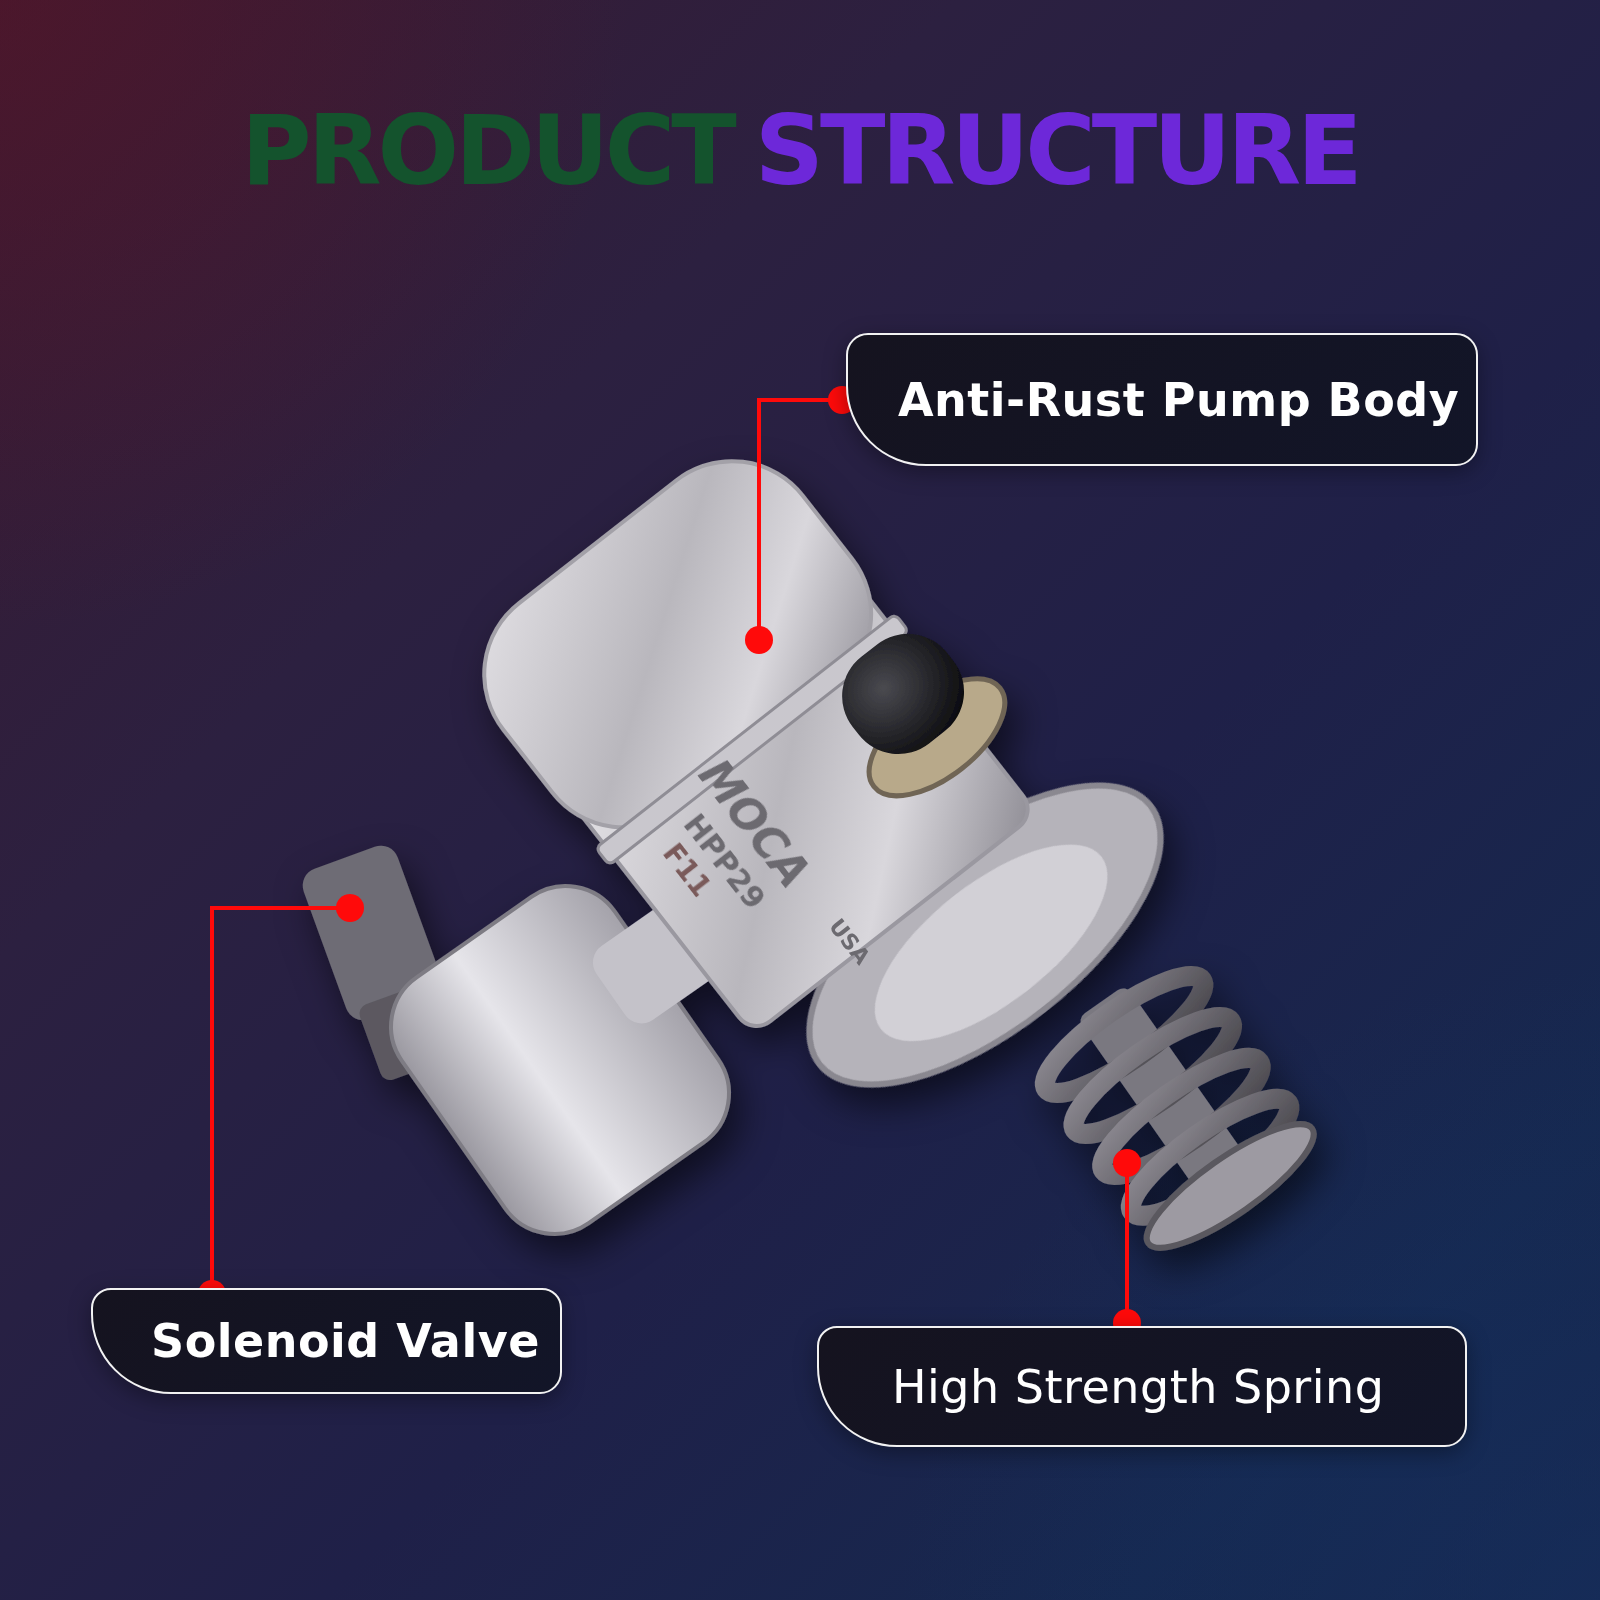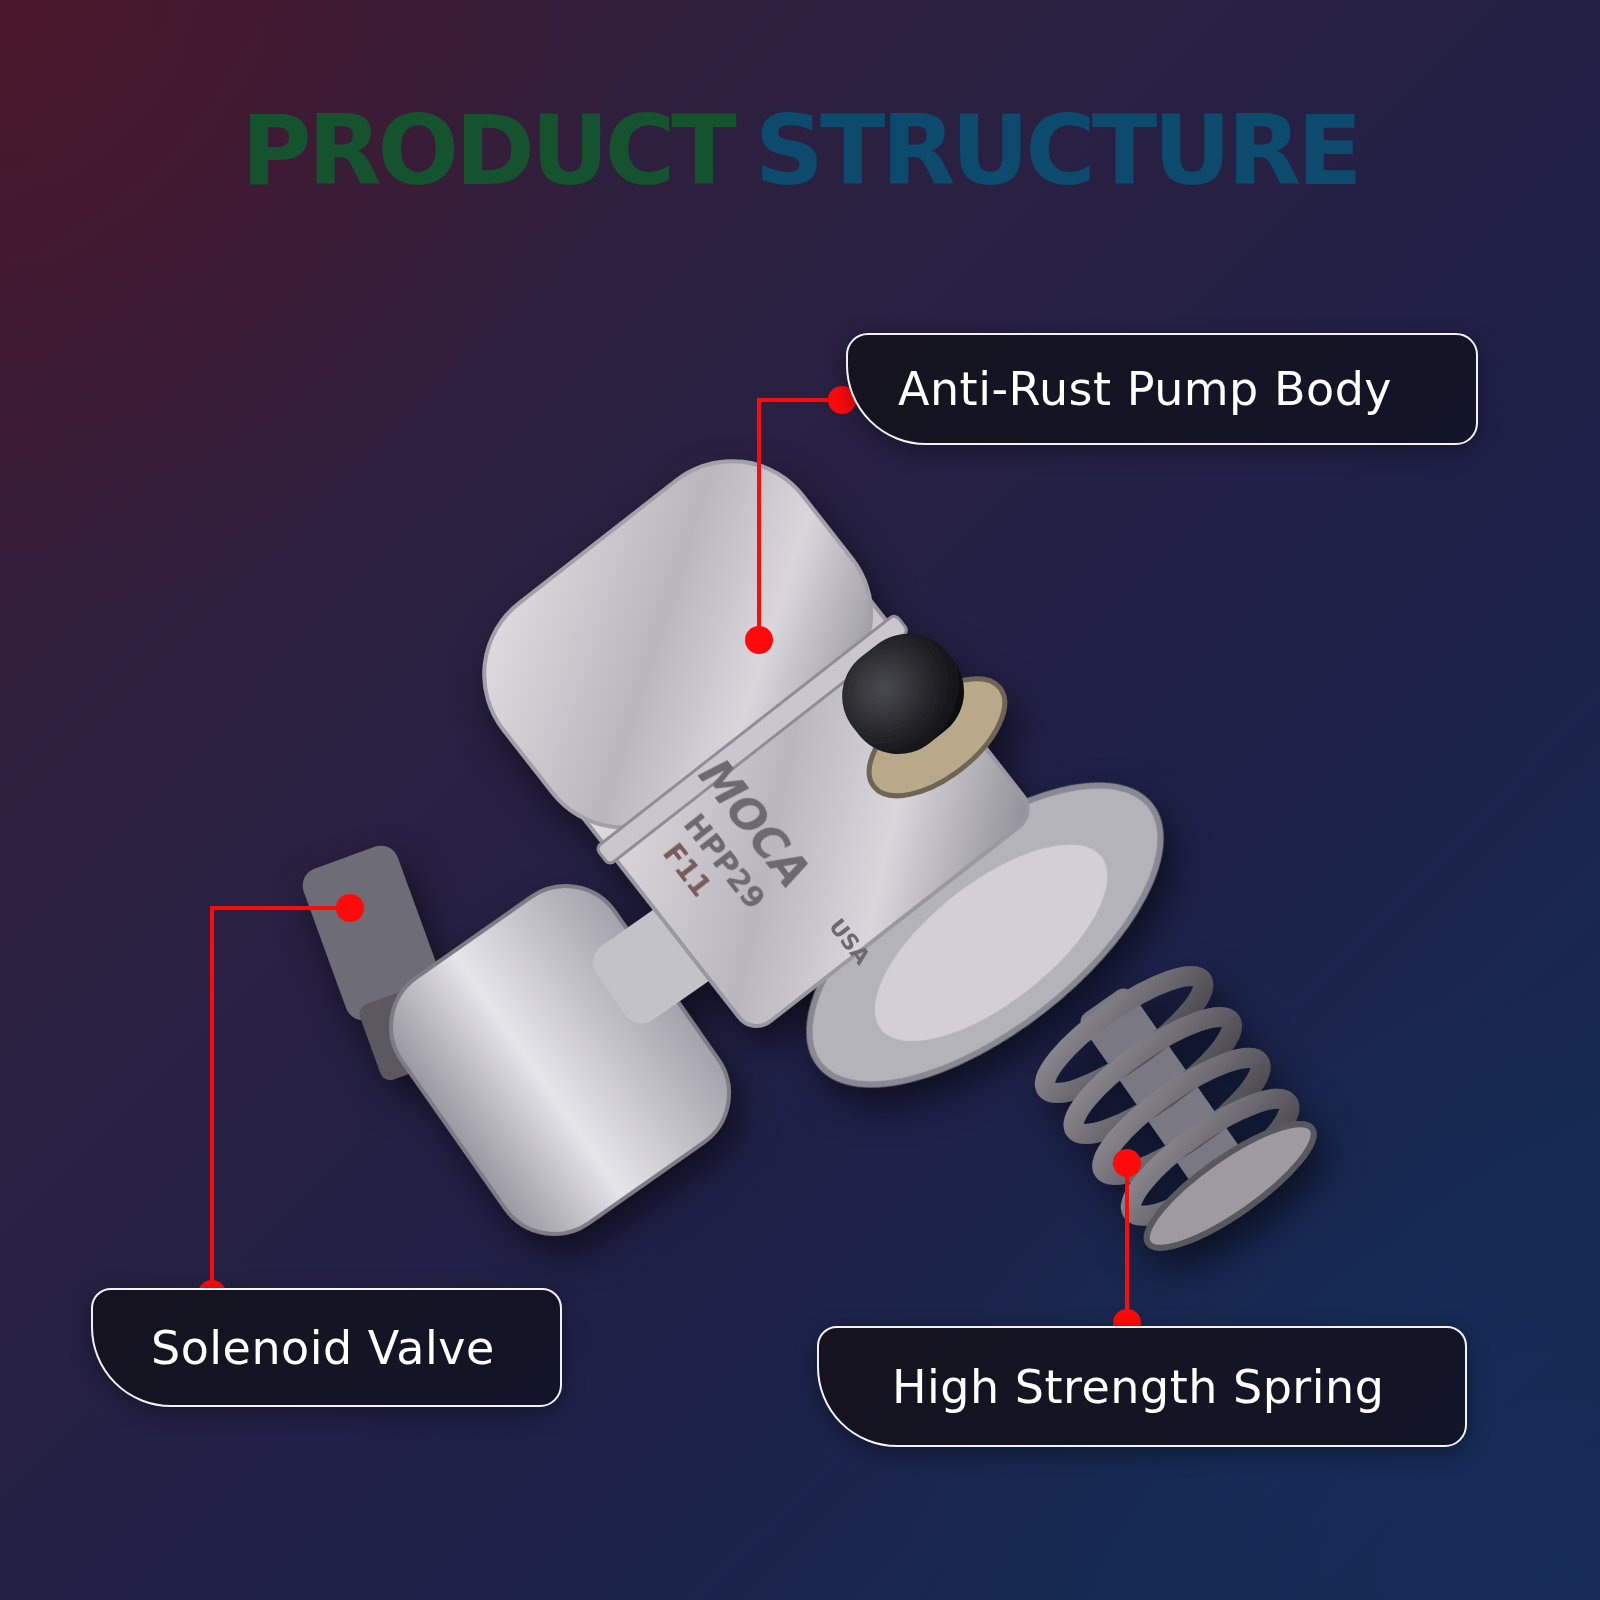--- a/index.html
+++ b/index.html
@@ -17,37 +17,37 @@
       top: 96px;
       left: 0; width: 1600px;
       text-align: center;
       font-family: "DejaVu Sans", sans-serif;
       font-weight: bold;
       font-size: 96px;
       letter-spacing: -4px;
       line-height: 110px;
     }
     .title .t-red { color: #14532d; }
-    .title .t-white { color: #0c4a6e; margin-left: 22px; }
+    .title .t-white { color: #6d28d9; margin-left: 22px; }
 
     .label-box {
       position: absolute;
       background: linear-gradient(135deg, #15131f 0%, #121528 100%);
       border: 2px solid #f2f2f2;
       border-radius: 16px 22px 22px 70px;
       display: flex;
       align-items: center;
       color: #ffffff;
       font-family: "DejaVu Sans", sans-serif;
       font-size: 46px;
       letter-spacing: 0.5px;
       box-shadow: 0 6px 22px rgba(0,0,0,0.35);
     }
-    #box-pump { left: 846px; top: 333px; width: 632px; height: 112px; border-radius: 22px 22px 22px 80px; padding-left: 50px; }
-    #box-solenoid { left: 91px; top: 1288px; width: 471px; height: 119px; border-radius: 20px 20px 22px 80px; padding-left: 58px; }
+    #box-pump { left: 846px; top: 333px; width: 632px; height: 133px; border-radius: 22px 22px 22px 80px; padding-left: 50px; font-weight: bold; }
+    #box-solenoid { left: 91px; top: 1288px; width: 471px; height: 106px; border-radius: 20px 20px 22px 80px; padding-left: 58px; font-weight: bold; }
     #box-spring { left: 817px; top: 1326px; width: 650px; height: 121px; border-radius: 20px 20px 22px 80px; padding-left: 73px; }
 
     svg.overlay { position: absolute; left: 0; top: 0; width: 1600px; height: 1600px; }
   </style>
 </head>
 <body>
 
 <h1 class="title">
   <span class="t-red">PRODUCT</span><span class="t-white">STRUCTURE</span>
 </h1>

